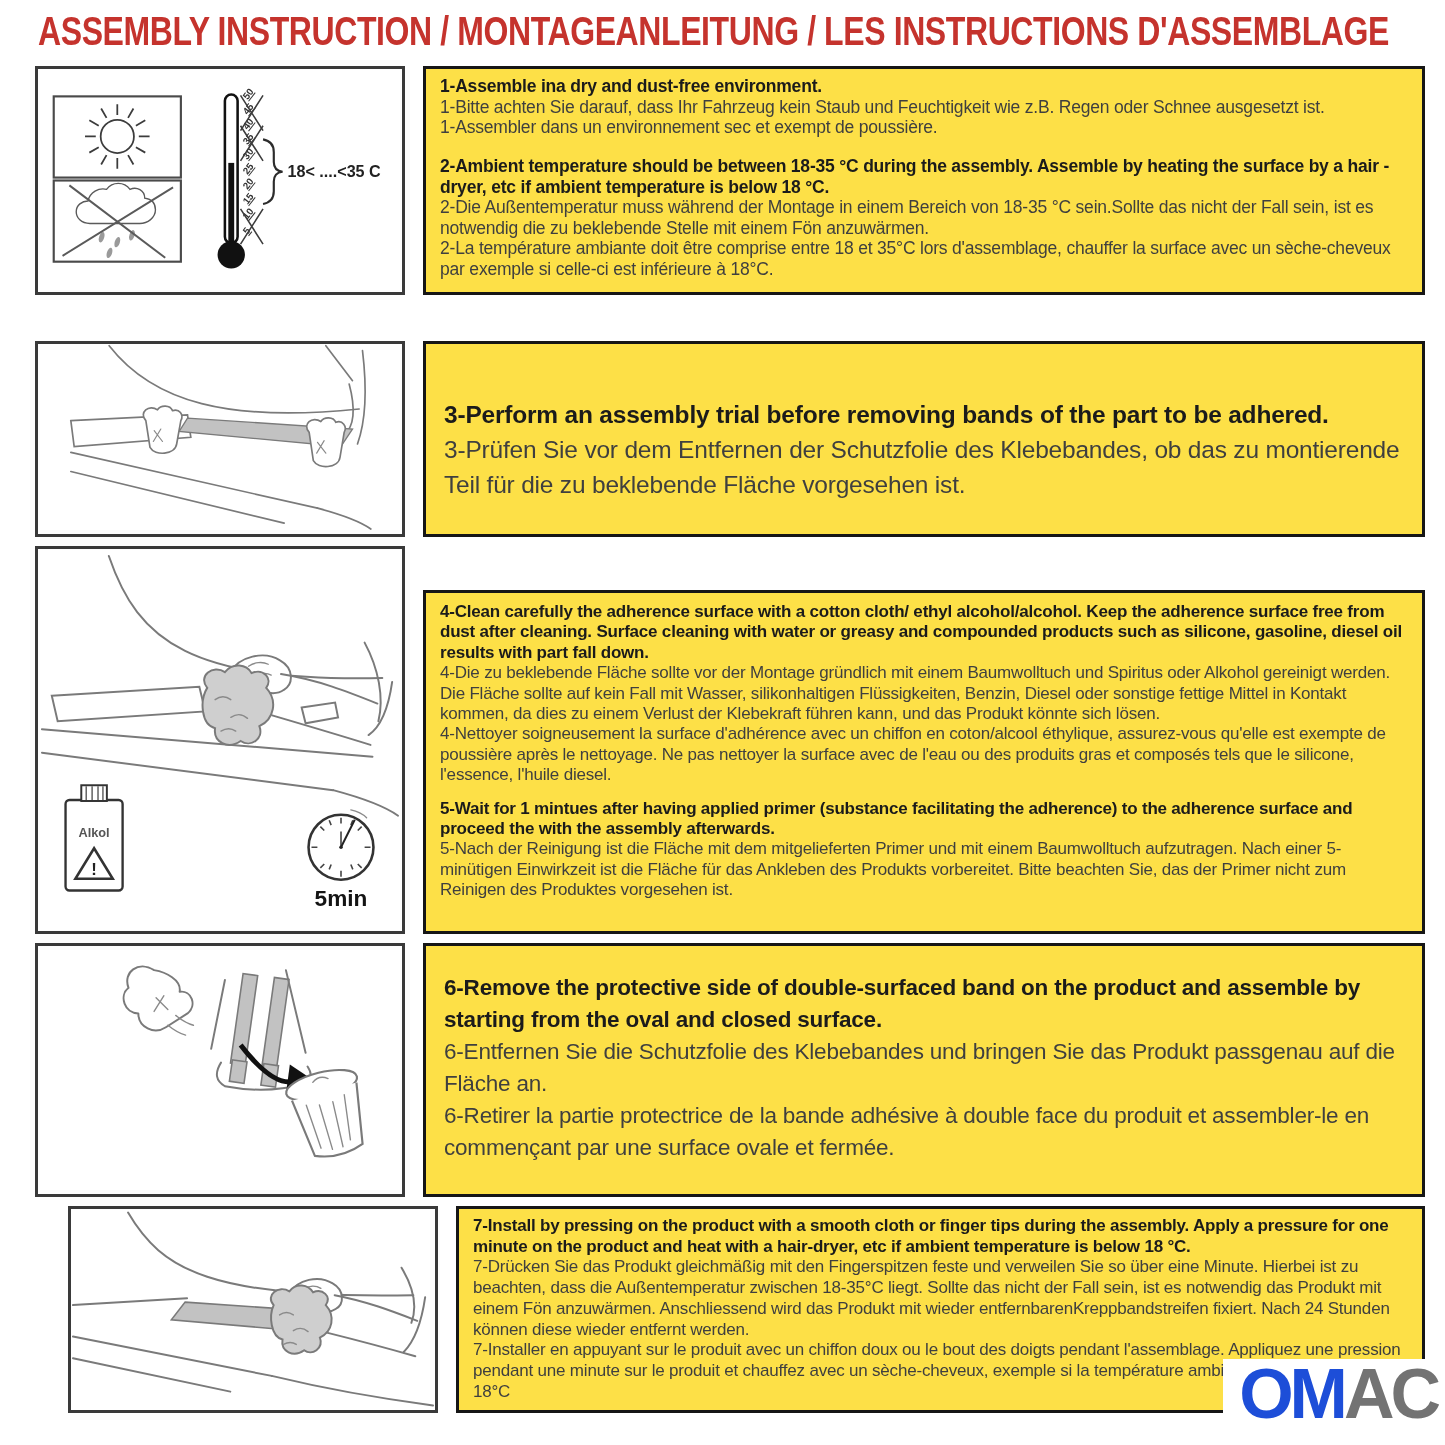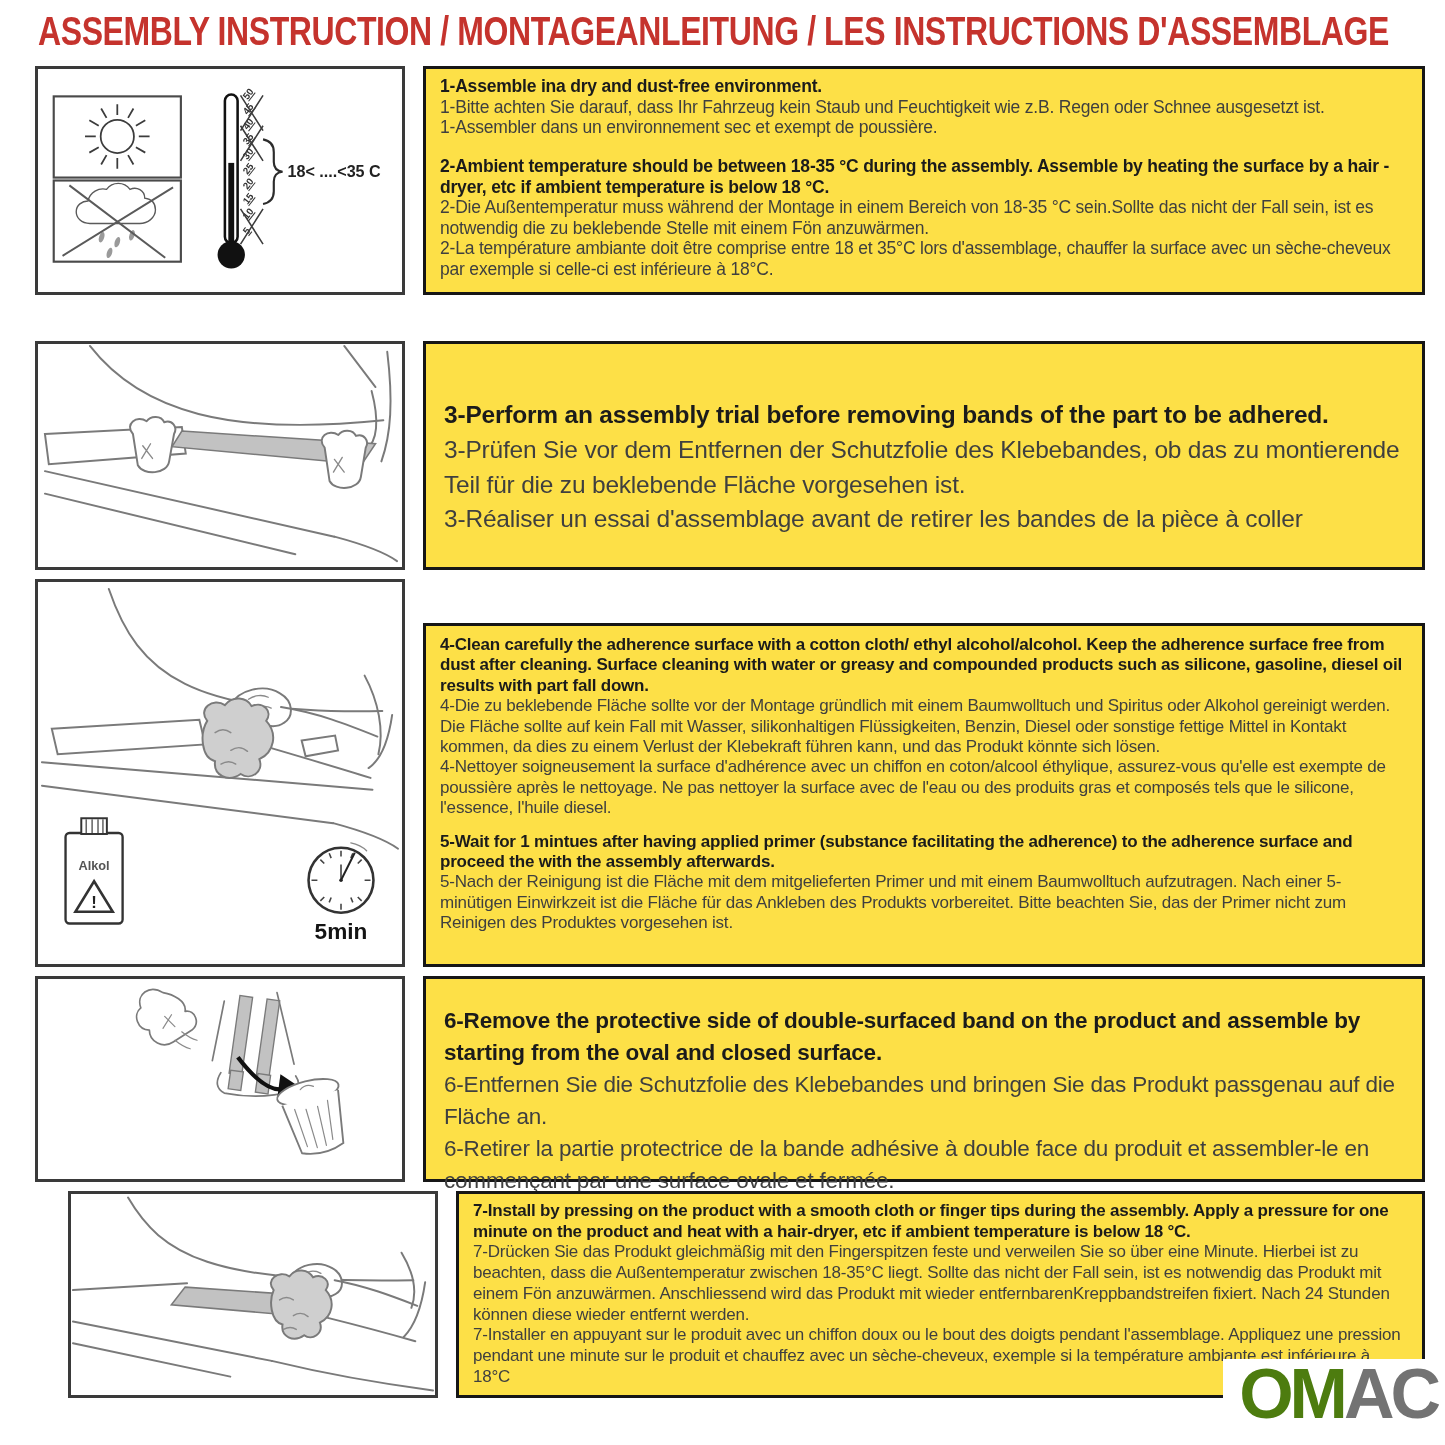--- a/index.html
+++ b/index.html
@@ -19,23 +19,23 @@
   .illus{
     width:370px;flex:0 0 370px;border:3px solid #3a3a3a;background:#fff;
     box-sizing:border-box;margin-right:18px;overflow:hidden;
   }
   .illus svg{display:block;width:100%;height:100%;}
   .textbox{
     flex:1;border:3px solid #161616;background:#fde047;box-sizing:border-box;
     padding:7px 16px 0 14px;position:relative;
   }
   .row-1{height:229px;}
-  .row-2{height:229px;margin-top:46px;}
+  .row-2{height:196px;margin-top:46px;}
   .row-3{height:388px;}
-  .row-4{height:206px;}
+  .row-4{height:254px;}
   .row-5{height:207px;margin-left:33px;}
   
   .para{margin:0;letter-spacing:-.2px;}
   .bold{font-weight:700;color:#1b1b1b;}
   .alt{color:#3f3f3f;}
   .spacer{height:18px;}
   .row-1 .textbox{font-size:17.5px;line-height:1.18;}
   .row-2 .textbox{font-size:24.5px;line-height:1.42;padding-top:54px;padding-left:18px;}
   .row-3 .textbox{font-size:17px;line-height:1.2;padding-top:9px;margin-top:44px;}
   .row-3 .spacer{height:13px;}
@@ -46,21 +46,21 @@
   .skthin{stroke:#8a8a8a;fill:none;stroke-width:1.4;stroke-linecap:round;}
   .fillgray{fill:#c2c2c2;stroke:#7a7a7a;stroke-width:1.6;}
   .hand{fill:#fff;stroke:#7a7a7a;stroke-width:2;stroke-linejoin:round;}
   .tick{font-size:10px;fill:#333;font-weight:700;}
   
   .logo{
     position:absolute;right:4px;bottom:16px;background:#fff;
     padding:0 4px 0 16px;font-weight:900;font-size:70px;line-height:1;
     letter-spacing:-4px;white-space:nowrap;
   }
-  .logo .lk{color:#4d7c0f;}
+  .logo .lk{color:#1d4ed8;}
   .logo .lr{color:#737373;}
 </style>
 </head>
 <body>
 
 <h1 class="title"><span class="squeeze">ASSEMBLY INSTRUCTION / MONTAGEANLEITUNG / LES INSTRUCTIONS D'ASSEMBLAGE</span></h1>
 
 <div class="rows">
 
   <section class="row row-1">
@@ -139,21 +139,20 @@
         </g>
         <g>
           <path class="hand" d="M292,106 c-9,-10 4,-20 14,-13 c4,-6 15,-6 18,1 c8,-3 14,5 10,12 l-5,30 c-2,13 -26,15 -32,4 z"></path>
           <path class="skthin" d="M302,118 l10,13 M310,116 l-9,15"></path>
         </g>
       </svg>
     </div>
     <div class="textbox">
         <p class="para bold">3-Perform an assembly trial before removing bands of the part to be adhered.</p>
         <p class="para alt">3-Prüfen Sie vor dem Entfernen der Schutzfolie des Klebebandes, ob das zu montierende Teil für die zu beklebende Fläche vorgesehen ist.</p>
-        <p class="para alt">3-Réaliser un essai d'assemblage avant de retirer les bandes de la pièce à coller</p>
       </div>
   </section>
 
   <section class="row row-3">
     <div class="illus">
       <svg viewBox="0 0 370 382">
         <path class="sk" d="M72,4 C102,92 156,132 350,128"></path>
         <path class="sk" d="M332,92 C346,118 352,148 346,172"></path>
         <path class="sk" d="M360,132 C356,160 348,178 336,186"></path>
         <path class="sk" d="M14,146 L164,137 L170,162 L20,172 Z"></path>

